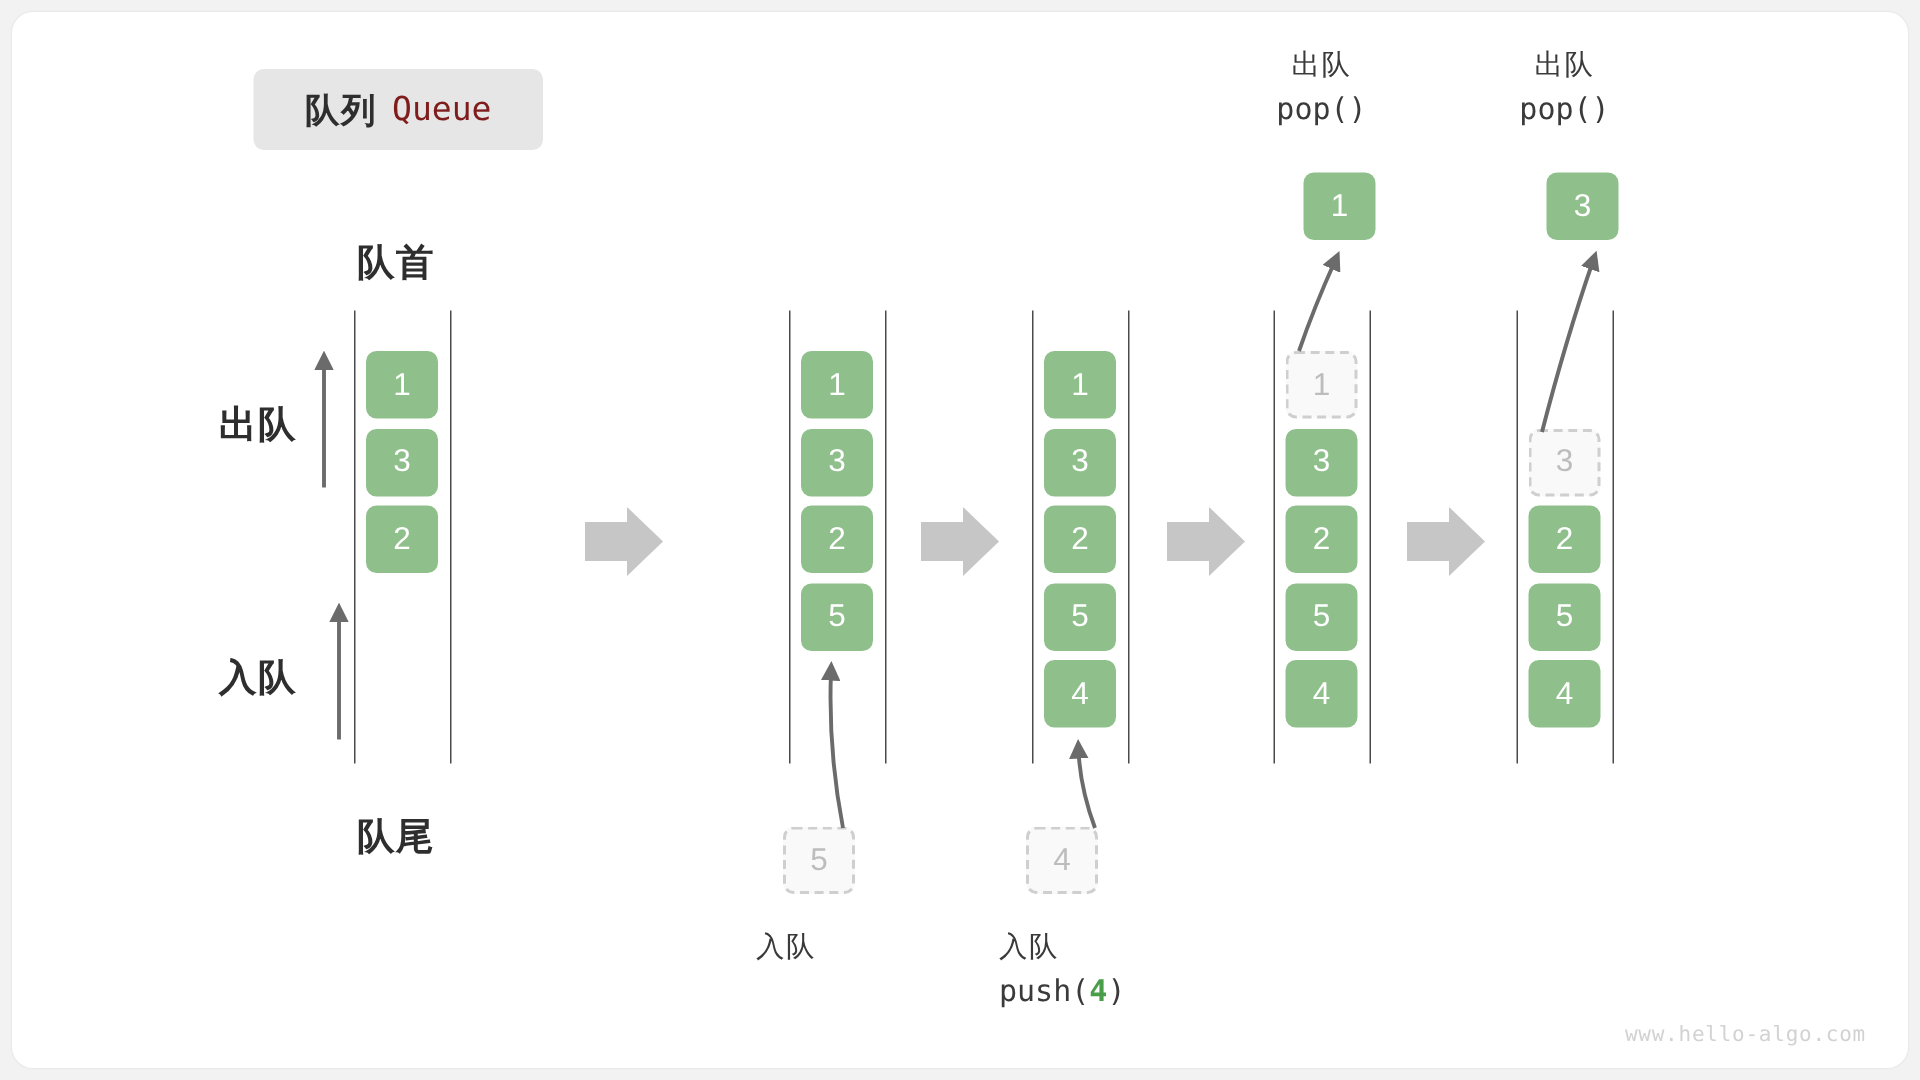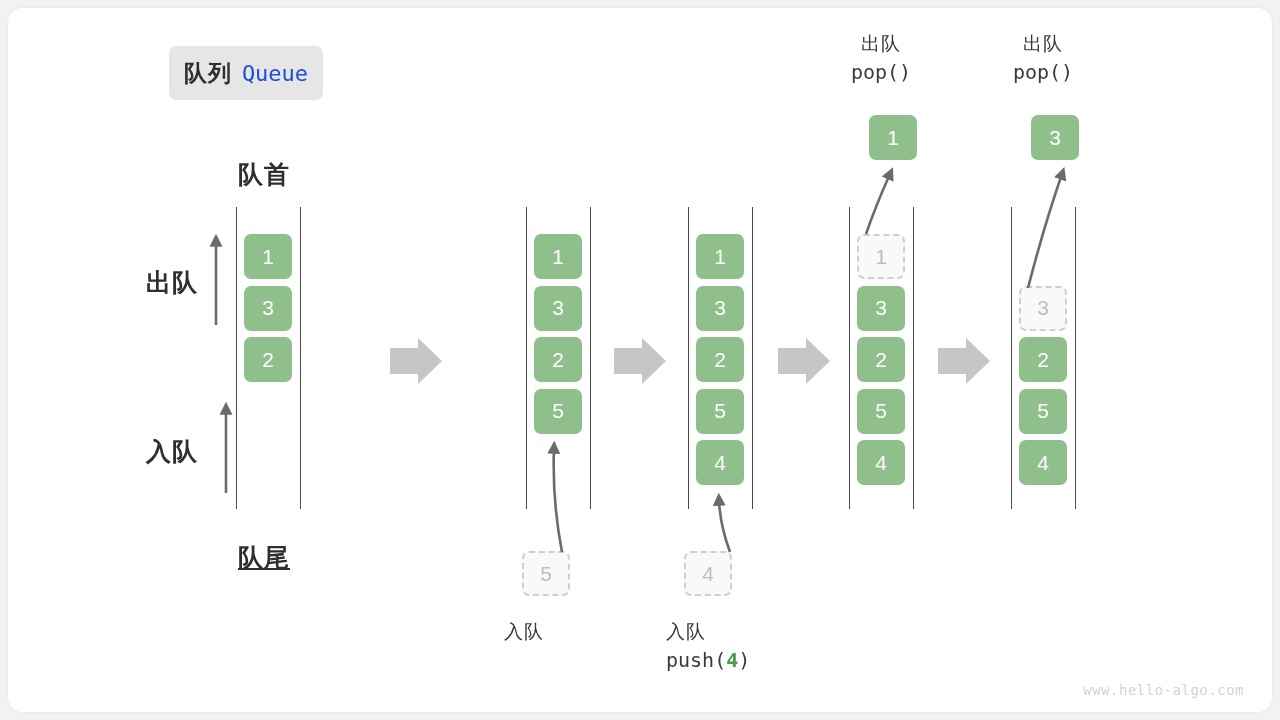--- a/index.html
+++ b/index.html
@@ -28,39 +28,39 @@
     background: #ffffff;
     border-radius: 14px;
     box-shadow: 0 0 0 1px #ebebeb;
   }
   .abs { position: absolute; }
 
   
   #title-badge {
     left: 169px;
     top: 46px;
-    width: 154px;
+    width: 193px;
     height: 54px;
     background: #e6e6e6;
     border-radius: 7px;
     display: flex;
     align-items: center;
     justify-content: center;
     gap: 10px;
   }
   #title-badge .cn {
     font-size: 23px;
     font-weight: bold;
     color: #2e2e2e;
     letter-spacing: 1px;
   }
   #title-badge .en {
     font-family: "DejaVu Sans Mono", "Liberation Mono", monospace;
     font-size: 22px;
-    color: #1d4ed8;
+    color: #7f1d1d;
   }
 
   
   .cn-label {
     font-size: 25px;
     font-weight: bold;
     color: #2e2e2e;
     letter-spacing: 1px;
     white-space: nowrap;
   }
@@ -133,21 +133,21 @@
 
 <div id="canvas">
   <div id="card"></div>
 
   <div class="abs" id="title-badge">
     <span class="cn">队列</span>
     <span class="en">Queue</span>
   </div>
 
   <div class="abs cn-label" style="left:238px; top:158px;">队首</div>
-  <div class="abs cn-label" style="left:238px; top:541px;text-decoration:underline;">队尾</div>
+  <div class="abs cn-label" style="left:238px; top:541px;">队尾</div>
 
   <div class="abs cn-label" style="left:146px; top:266px;">出队</div>
   <div class="abs cn-label" style="left:146px; top:435px;">入队</div>
 
   <div id="steps-layer">
       <div class="abs rail" style="left: 236px; top: 207px; height: 302px;"></div>
       <div class="abs rail" style="left: 300px; top: 207px; height: 302px;"></div>
       <div class="abs cell filled" style="left: 244px; top: 234px;">1</div>
       <div class="abs cell filled" style="left: 244px; top: 285.5px;">3</div>
       <div class="abs cell filled" style="left: 244px; top: 337px;">2</div>

